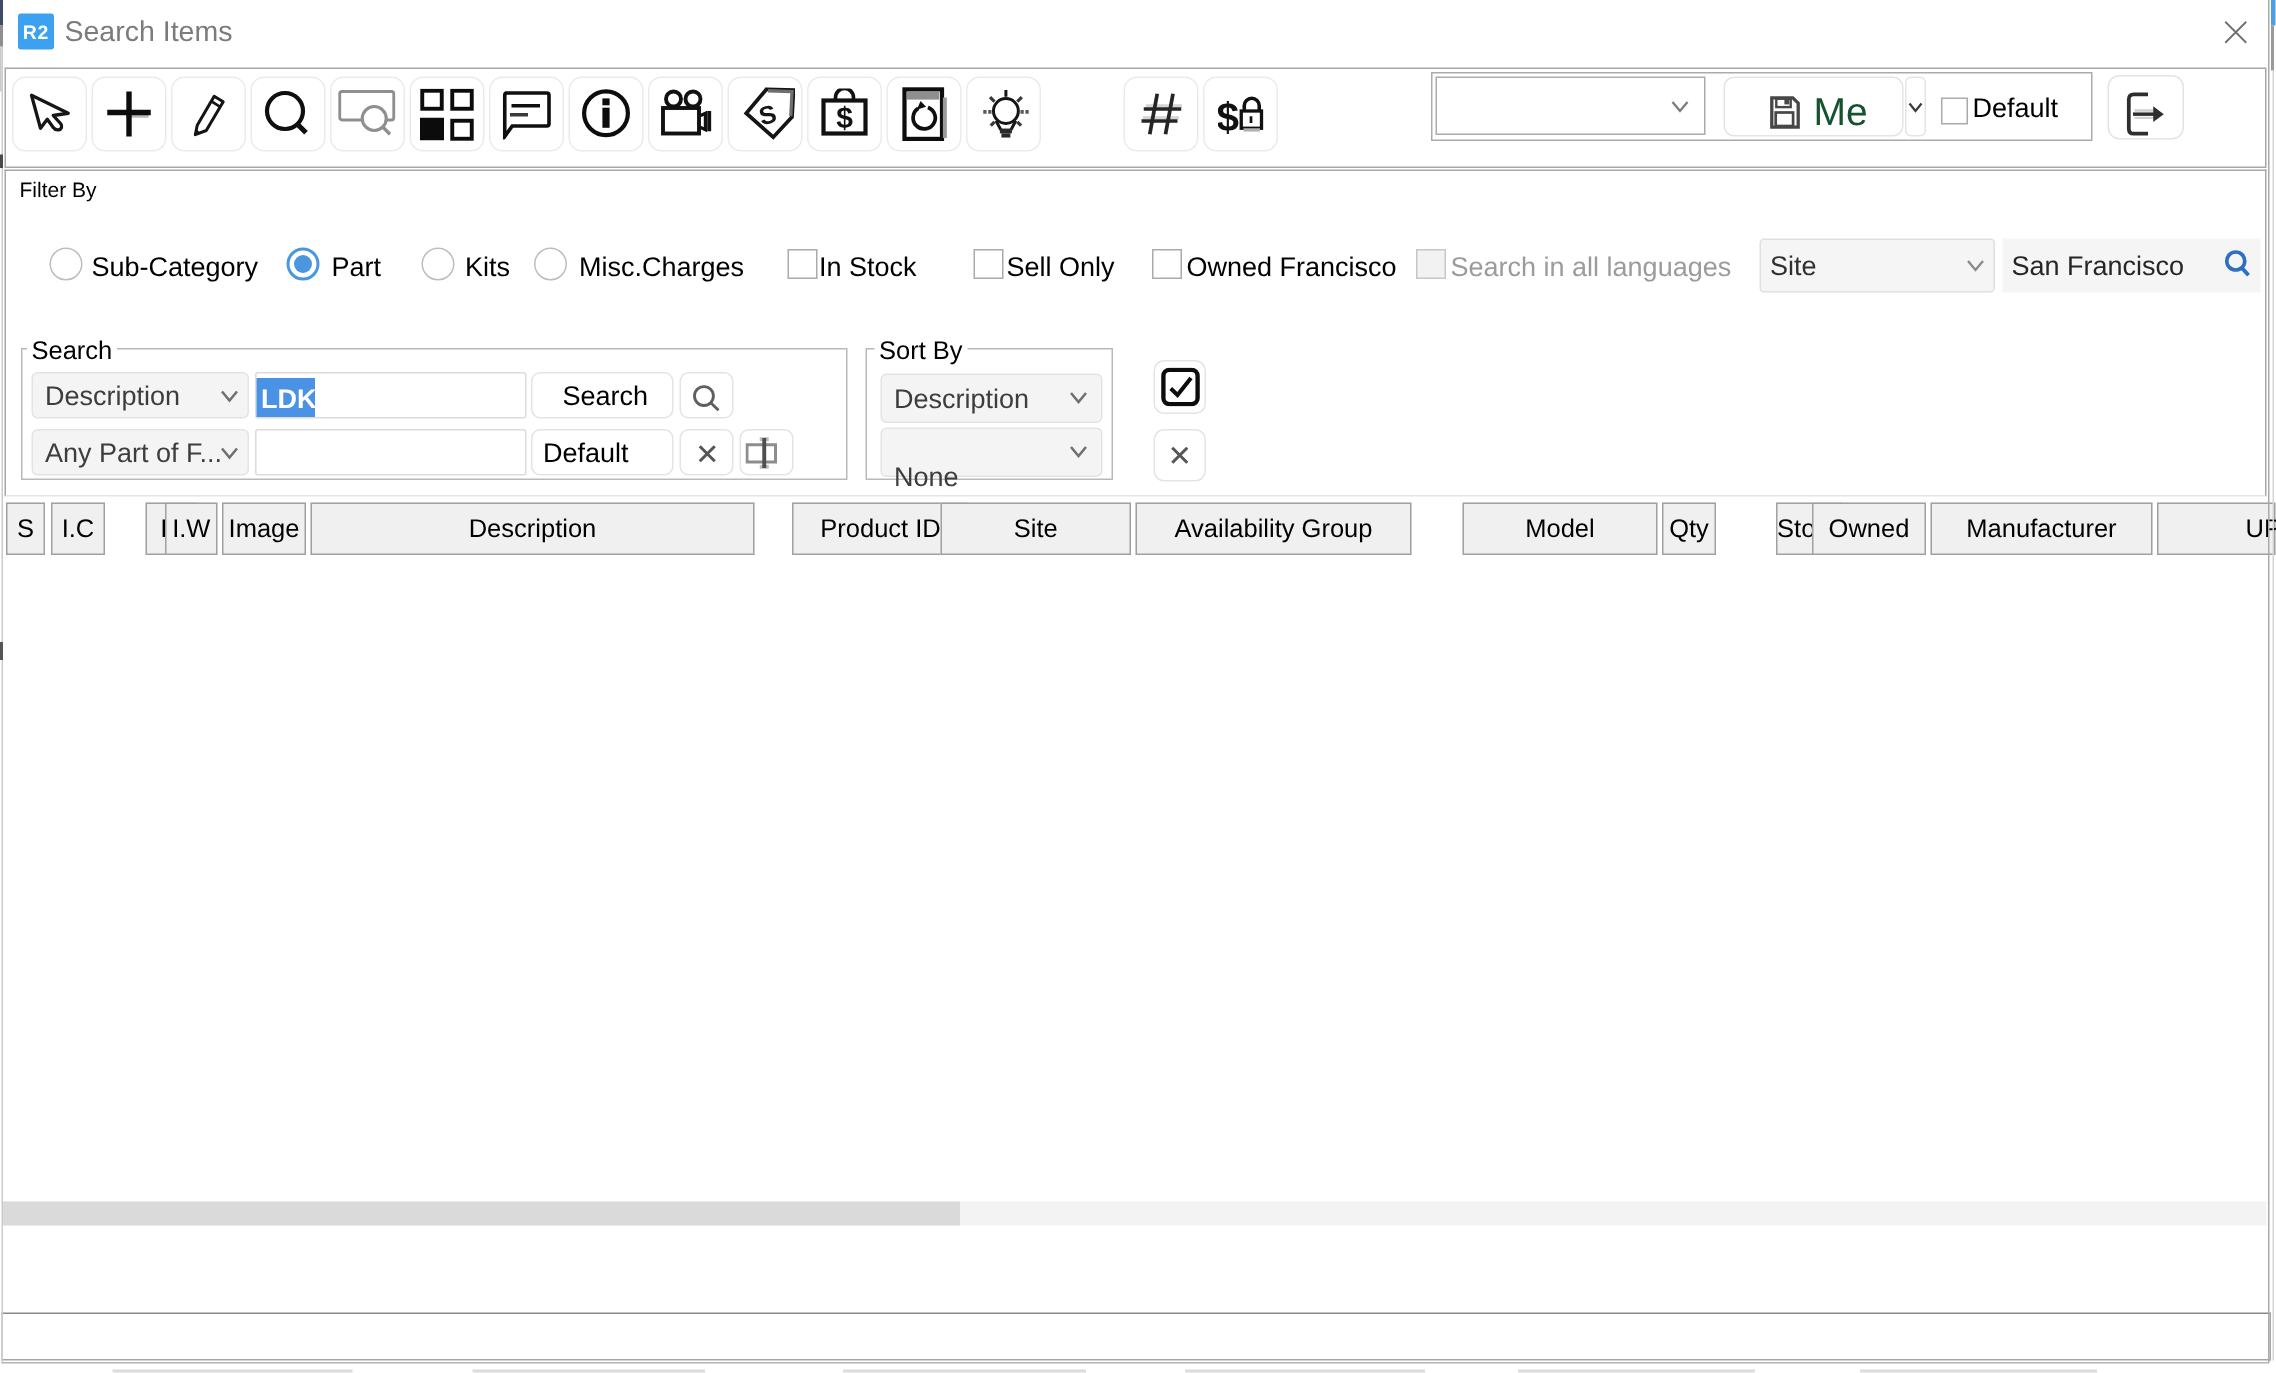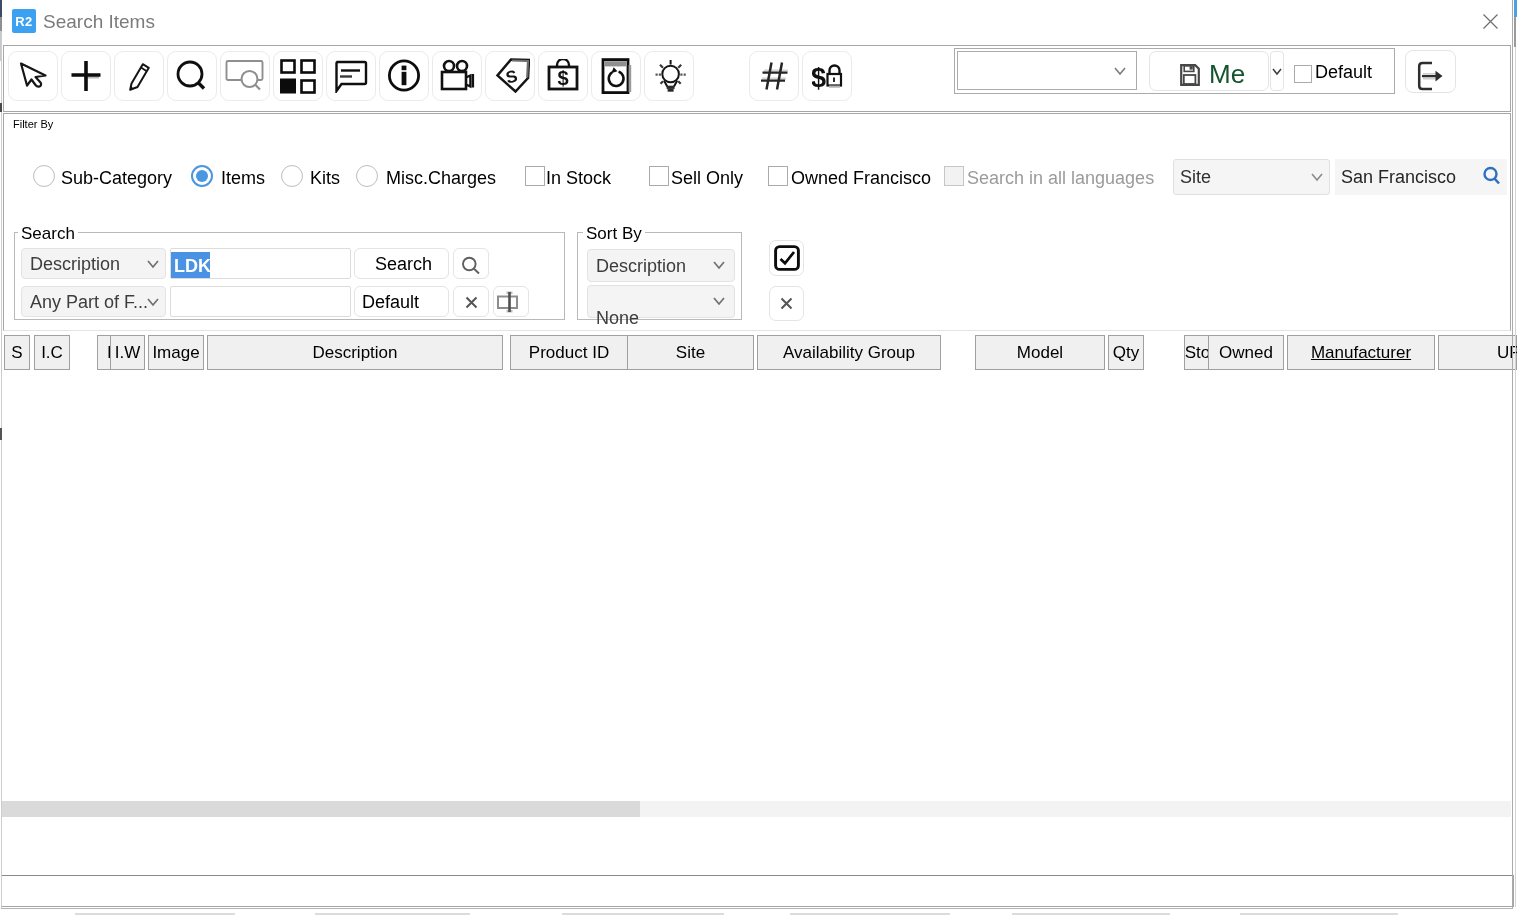--- a/index.html
+++ b/index.html
@@ -160,28 +160,28 @@
 <div class="abs" style="left:1315px; top:62px; font-size:18px; color:#000;">Default</div>
 <div class="btn" style="left:1405px; top:50px; width:51px; height:43px; border-radius:8px;"></div>
 <svg class="abs" style="left:1416px; top:60px;" width="30" height="32" viewBox="0 0 30 32">
     <path d="M7 13.7 L20 13.7 M7 18.6 L20 18.6" stroke="#d0d0d0" stroke-width="1.6"></path>
     <path d="M16 2.9 L6.5 2.9 Q3.2 2.9 3.2 6.2 L3.2 25.8 Q3.2 29.1 6.5 29.1 L16 29.1" fill="none" stroke="#2e2e2e" stroke-width="2.5"></path>
     <path d="M6 16.1 L21 16.1" stroke="#2e2e2e" stroke-width="2.3"></path>
     <path d="M19.5 10.8 L26.5 16.1 L19.5 21.4 Z" fill="#2e2e2e"></path>
   </svg>
 
 <div class="abs" style="left:3px; top:113px; width:1508px; height:218px; border:1px solid #a7a7a7; border-bottom:1px solid #e4e4e4;"></div>
-<div class="abs" style="left:13px; top:118px; font-size:11px; color:#000;">Filter By</div>
+<div class="abs" style="left:13px; top:118px; font-size:14px; color:#000;">Filter By</div>
 
 <div class="radio" style="left:33px; top:165px;"></div>
 <div class="flabel" style="left:61px; top:168px;">Sub-Category</div>
 <div class="radio" style="left:191px; top:165px; border:2px solid #4a97e0;">
     <div style="position:absolute; left:3px; top:3px; width:12px; height:12px; border-radius:50%; background:#4a97e0;"></div>
   </div>
-<div class="flabel" style="left:221px; top:168px;">Items</div>
+<div class="flabel" style="left:221px; top:168px;">Part</div>
 <div class="radio" style="left:281px; top:165px;"></div>
 <div class="flabel" style="left:310px; top:168px;">Kits</div>
 <div class="radio" style="left:356px; top:165px;"></div>
 <div class="flabel" style="left:386px; top:168px;">Misc.Charges</div>
 <div class="cb" style="left:525px; top:166px;"></div>
 <div class="flabel" style="left:546px; top:168px;">In Stock</div>
 <div class="cb" style="left:649px; top:166px;"></div>
 <div class="flabel" style="left:671px; top:168px;">Sell Only</div>
 <div class="cb" style="left:768px; top:166px;"></div>
 <div class="flabel" style="left:791px; top:168px;">Owned Francisco</div>
@@ -262,28 +262,28 @@
 <svg class="abs" style="left:780px; top:297px;" width="13" height="13" viewBox="0 0 13 13">
     <path d="M1.5 1.5 L11.5 11.5 M11.5 1.5 L1.5 11.5" stroke="#555" stroke-width="2"></path>
   </svg>
 
 <div class="hcell" style="left:4px;  width:26px;">S</div>
 <div class="hcell" style="left:34px; width:36px;">I.C</div>
 <div class="hcell" style="left:73px; width:34px;margin-left:24px;">I.I</div>
 <div class="hcell" style="left:110px; width:35px;">I.W</div>
 <div class="hcell" style="left:148px; width:56px;">Image</div>
 <div class="hcell" style="left:207px; width:296px;">Description</div>
-<div class="hcell" style="left:510px; width:118px;">Product ID</div>
+<div class="hcell" style="left:528px; width:118px;">Product ID</div>
 <div class="hcell" style="left:627px; width:127px;">Site</div>
 <div class="hcell" style="left:757px; width:184px;">Availability Group</div>
 <div class="hcell" style="left:975px; width:130px;">Model</div>
 <div class="hcell" style="left:1108px; width:36px;">Qty</div>
 <div class="hcell" style="left:1184px; width:44px;">Stock</div>
 <div class="hcell" style="left:1208px; width:76px;">Owned</div>
-<div class="hcell" style="left:1287px; width:148px;text-decoration:underline;">Manufacturer</div>
+<div class="hcell" style="left:1287px; width:148px;">Manufacturer</div>
 <div class="hcell" style="left:1438px; width:79px; justify-content:flex-start; padding-left:58px;">UP</div>
 
 <div class="abs" style="left:2px; top:801px; width:1509px; height:16px; background:#f3f3f3;"></div>
 <div class="abs" style="left:2px; top:801px; width:638px; height:16px; background:#dadada;"></div>
 
 <div class="abs" style="left:1px; top:875px; width:1513px; height:32px; background:#fff; border:1px solid #a5a5a5; border-top-color:#8a8a8a;"></div>
 
 <div class="abs" style="left:75px; top:913px; width:160px; height:2px; background:#dcdcdc;"></div>
 <div class="abs" style="left:315px; top:913px; width:155px; height:2px; background:#dcdcdc;"></div>
 <div class="abs" style="left:562px; top:913px; width:162px; height:2px; background:#dcdcdc;"></div>

